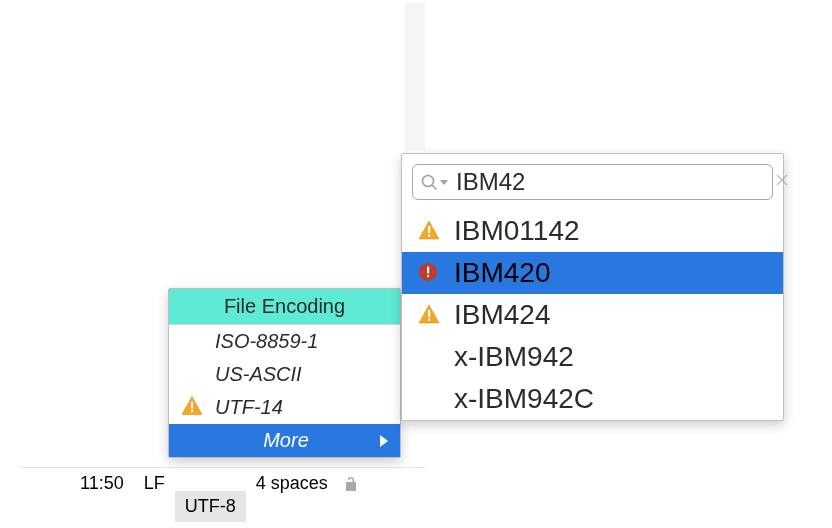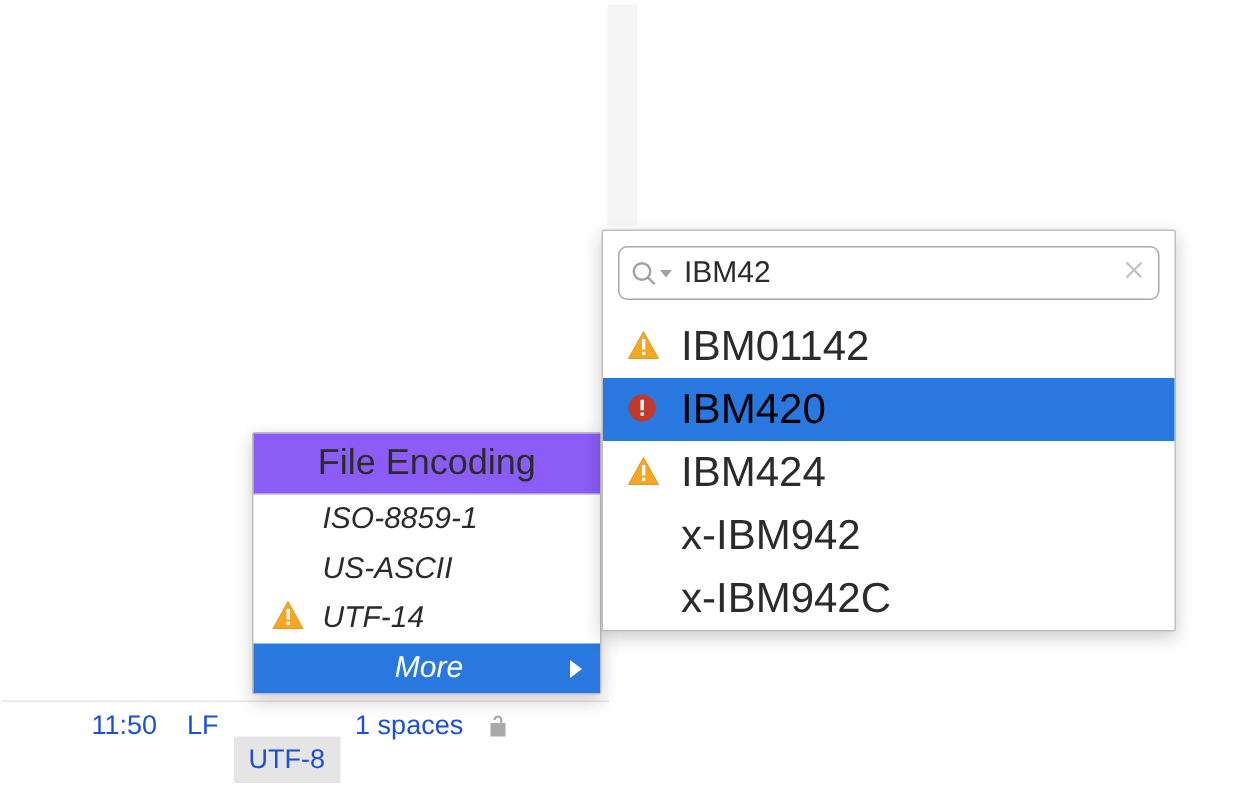--- a/index.html
+++ b/index.html
@@ -26,30 +26,30 @@
     .scrollbar-track {
       position: absolute;
       right: 0;
       top: 0;
       width: 20px;
       height: 147px;
       background: #f5f5f5;
     }
     .status-bar {
       position: absolute;
-      left: 1px;
+      left: 20px;
       bottom: 29px;
       width: 405px;
       height: 32px;
       background: #ffffff;
       border-top: 1px solid #e5e5e5;
       display: flex;
       align-items: center;
       font-size: 18px;
-      color: #1d4ed8;
+      color: #000000;
     }
     .status-item {
       padding: 0 10px;
       height: 100%;
       display: flex;
       align-items: center;
       cursor: pointer;
     }
     .status-time {
       padding-left: 60px;
@@ -70,24 +70,24 @@
       position: absolute;
       left: 168px;
       top: 288px;
       width: 233px;
       background: #ffffff;
       border: 1px solid #bfbfbf;
       border-radius: 2px;
       box-shadow: 0 4px 12px rgba(0,0,0,0.2);
     }
     .encoding-header {
-      background: #8b5cf6;
+      background: #5eead4;
       padding: 6px 0;
       text-align: center;
-      font-size: 24px;
+      font-size: 20px;
       color: #2b2b2b;
       border-bottom: 1px solid #d5d5d5;
     }
     .encoding-item {
       padding: 5px 10px 5px 46px;
       font-size: 20px;
       color: #2b2b2b;
       cursor: pointer;
       position: relative;
       display: flex;
@@ -151,21 +151,21 @@
       width: 0;
       height: 0;
       border-left: 4px solid transparent;
       border-right: 4px solid transparent;
       border-top: 5px solid #555;
     }
     .search-input {
       flex: 1;
       border: none;
       outline: none;
-      font-size: 20px;
+      font-size: 24px;
       padding: 0 8px;
       color: #2b2b2b;
       background: transparent;
     }
     .clear-icon {
       opacity: 0.5;
       cursor: pointer;
     }
     .result-item {
       padding: 5px 10px 5px 52px;
@@ -199,21 +199,21 @@
 <body>
 
 <div class="editor-area">
   <div class="scrollbar-track"></div>
 </div>
 
 <div class="status-bar">
   <div class="status-item status-time">11:50</div>
   <div class="status-item">LF</div>
   <div class="status-item status-encoding">UTF-8</div>
-  <div class="status-item">1 spaces</div>
+  <div class="status-item">4 spaces</div>
   <div class="status-item status-lock">
     <svg class="lock-icon" viewBox="0 0 14 16">
       <path fill="#555" d="M10 6V4a3 3 0 0 0-6 0h1.5a1.5 1.5 0 1 1 3 0v2H2v9h10V6h-2z"></path>
     </svg>
   </div>
 </div>
 
 <div class="encoding-popup">
   <div class="encoding-header">File Encoding</div>
   <div class="encoding-item">

